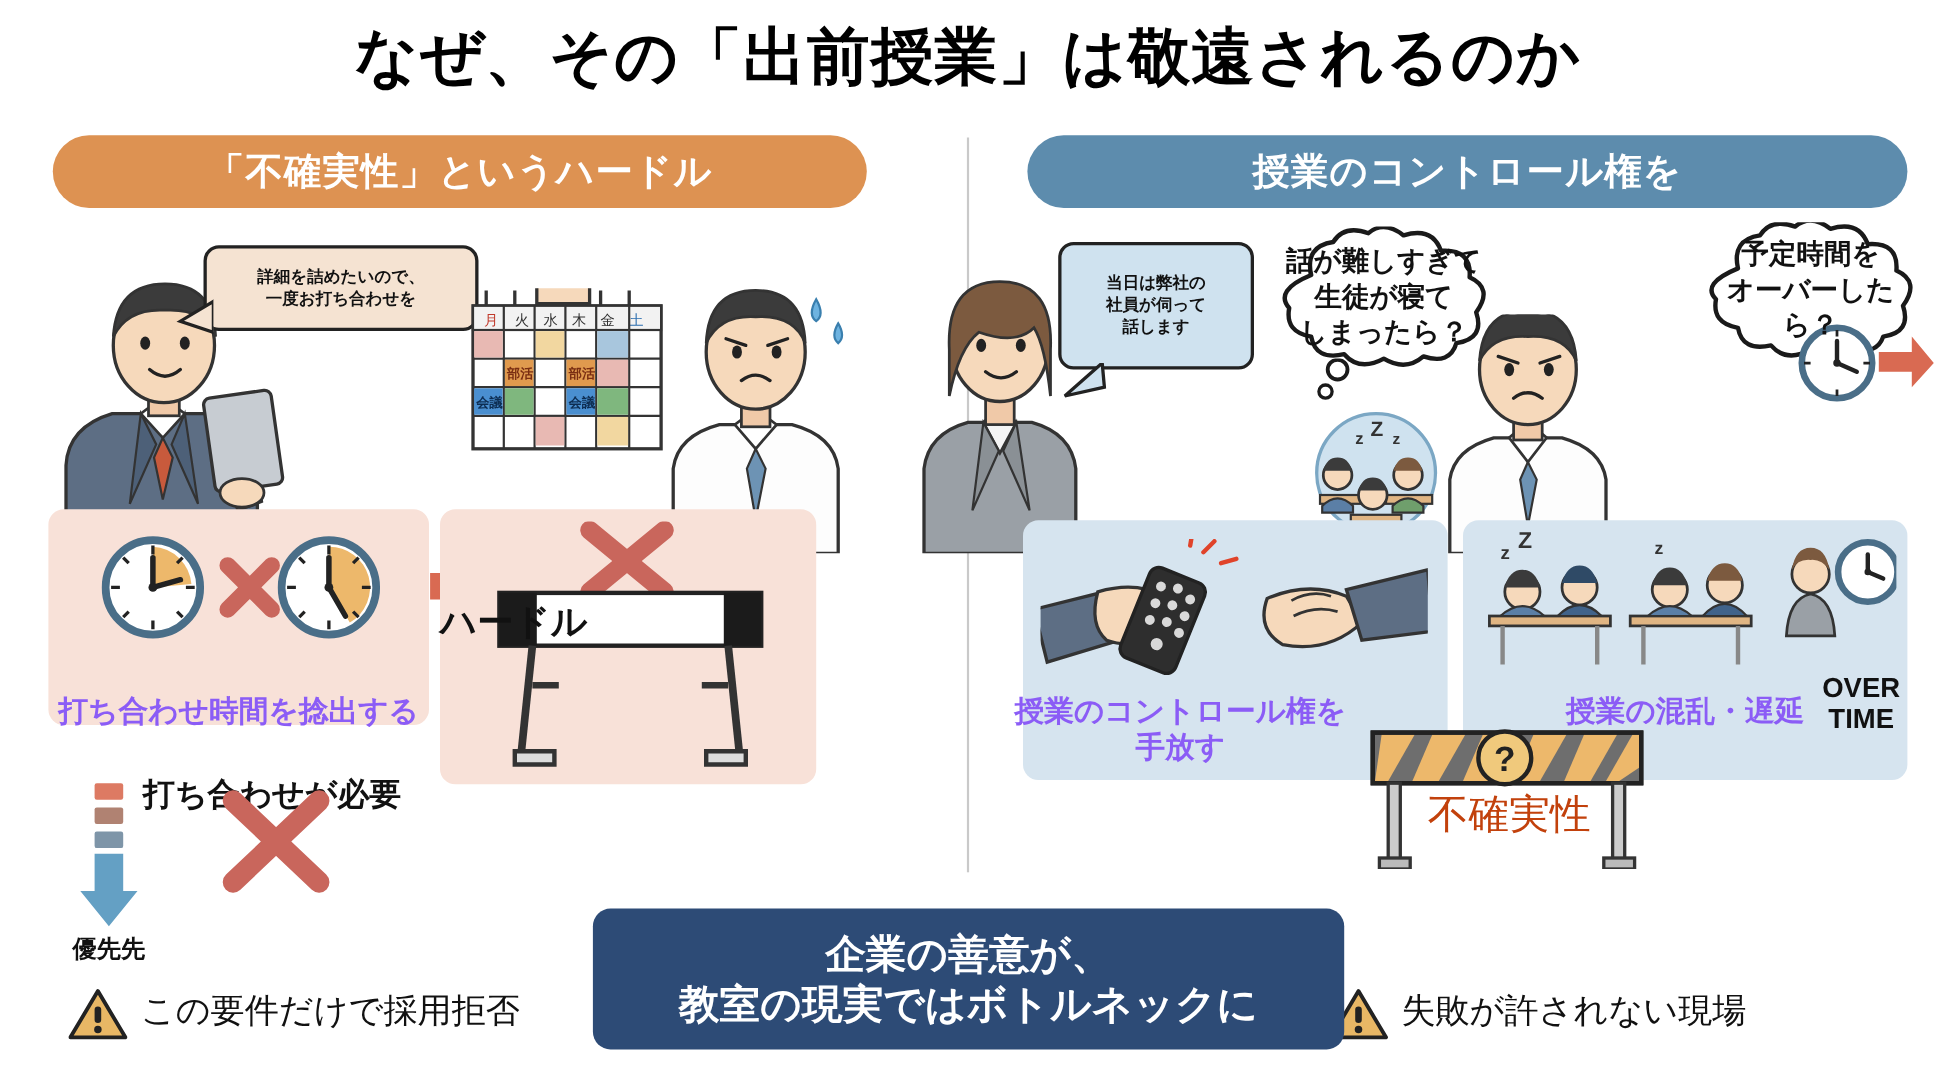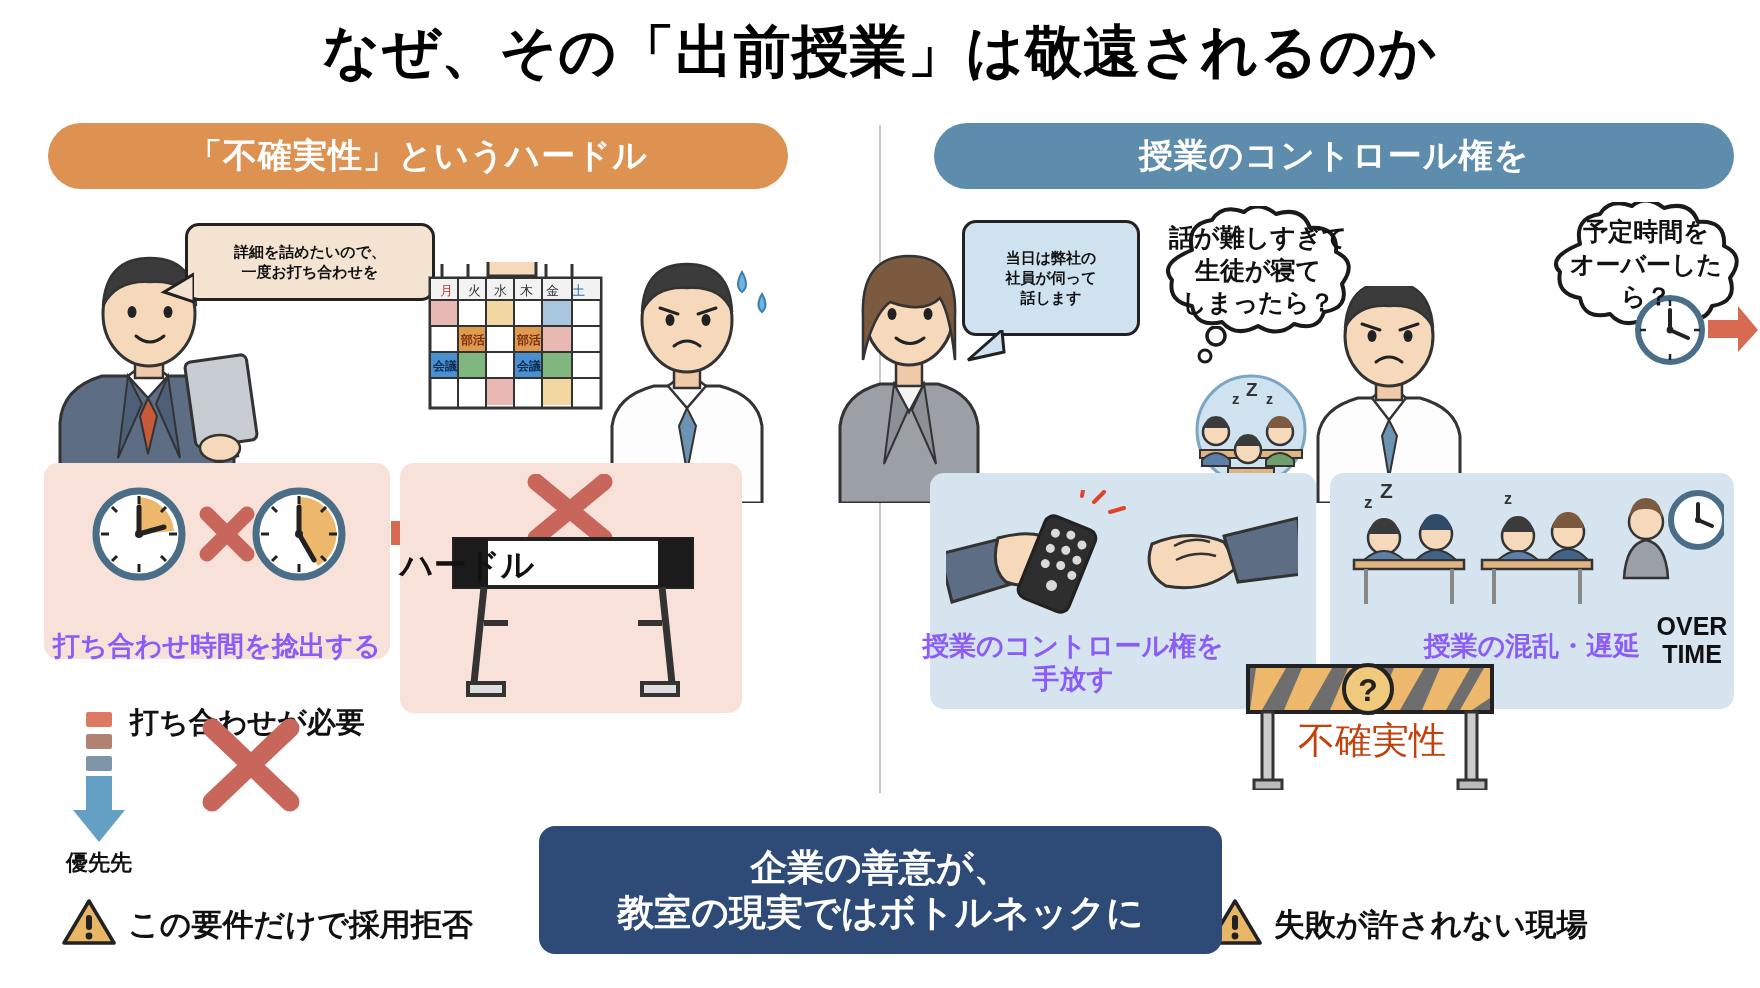--- a/index.html
+++ b/index.html
@@ -72,22 +72,22 @@
   .bottom-banner {
     position: absolute; left: 539px; top: 826px; width: 683px; height: 128px;
     background: #2d4b76; border-radius: 16px;
     display: flex; flex-direction: column; align-items: center; justify-content: center;
     color: #fff; font-size: 37px; font-weight: 700; line-height: 1.22;
     text-align: center;
   }
 
   
   .footnote {
-    position: absolute; display: flex; align-items: flex-end; gap: 12px;
-    font-size: 31px; font-weight: 700; color: #111; white-space: nowrap;
+    position: absolute; display: flex; align-items: flex-start; gap: 12px;
+    font-size: 31px; font-weight: 400; color: #111; white-space: nowrap;
   }
 
   
   .seg { position: absolute; width: 26px; height: 15px; border-radius: 2px; }
 
   .nowrap { white-space: nowrap; }
 </style>
 </head>
 <body>
 

